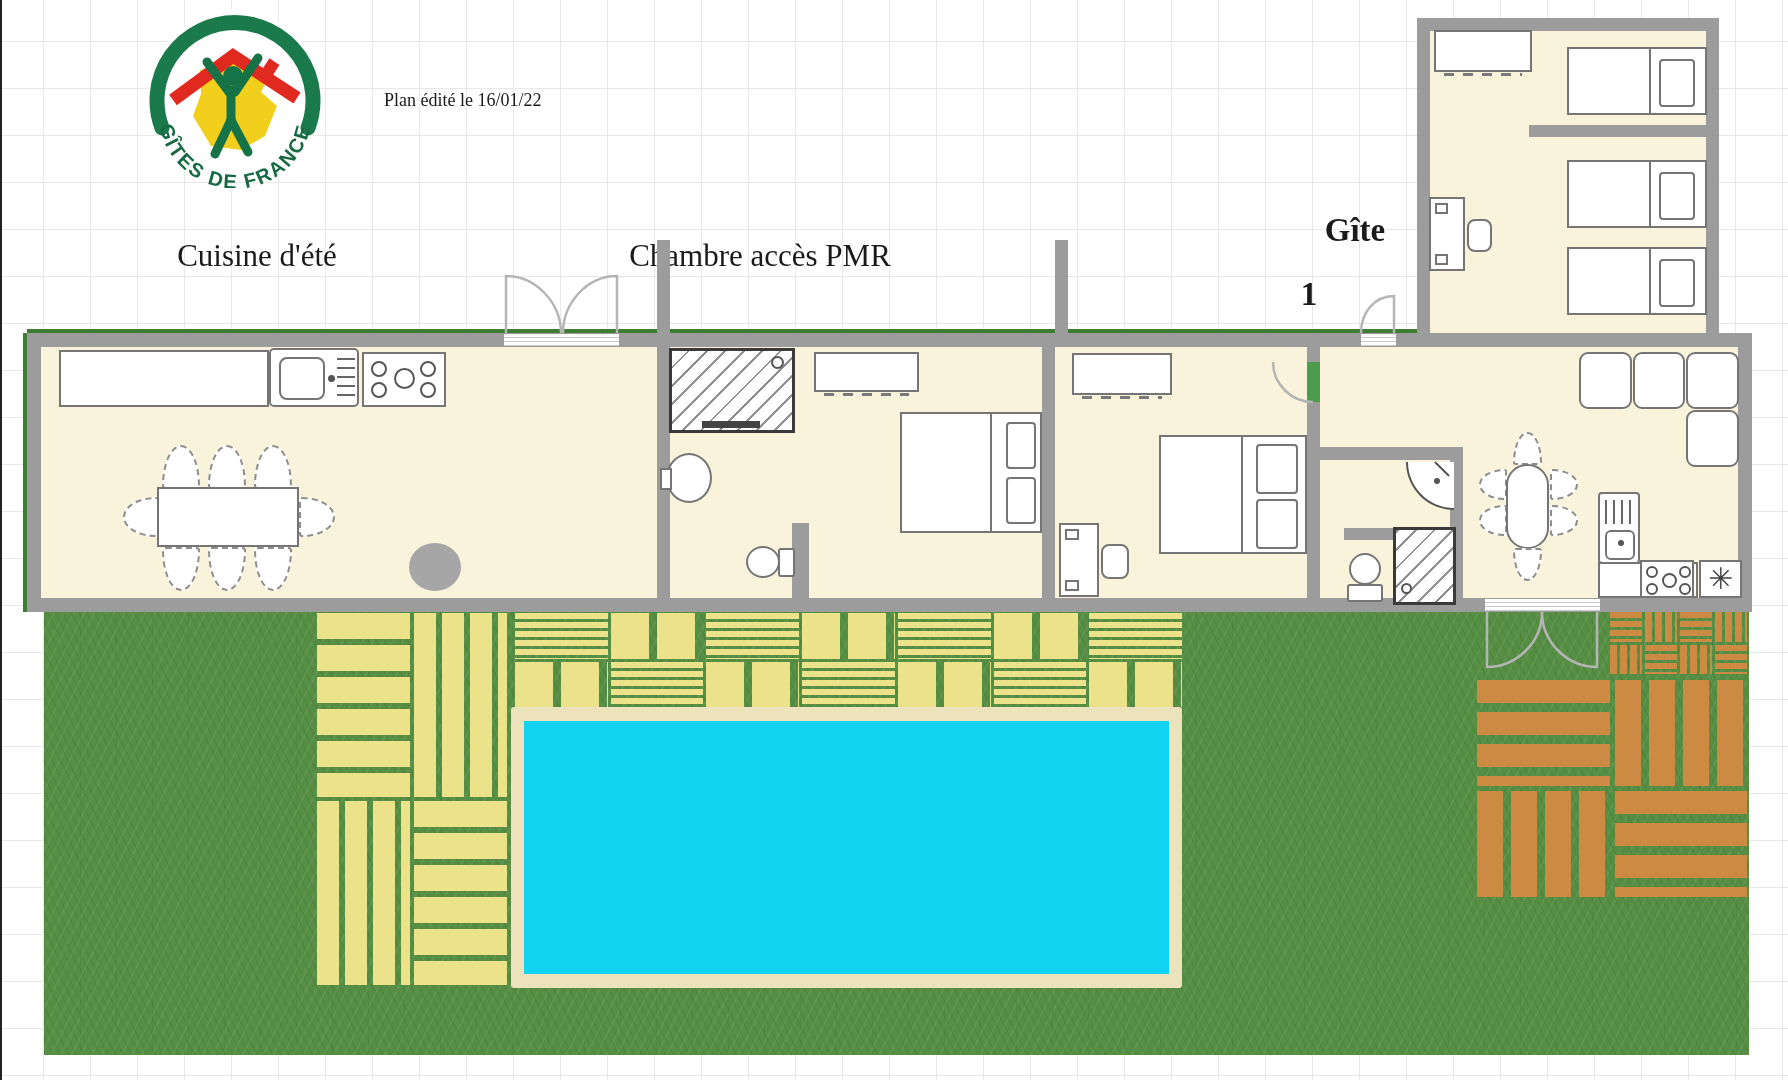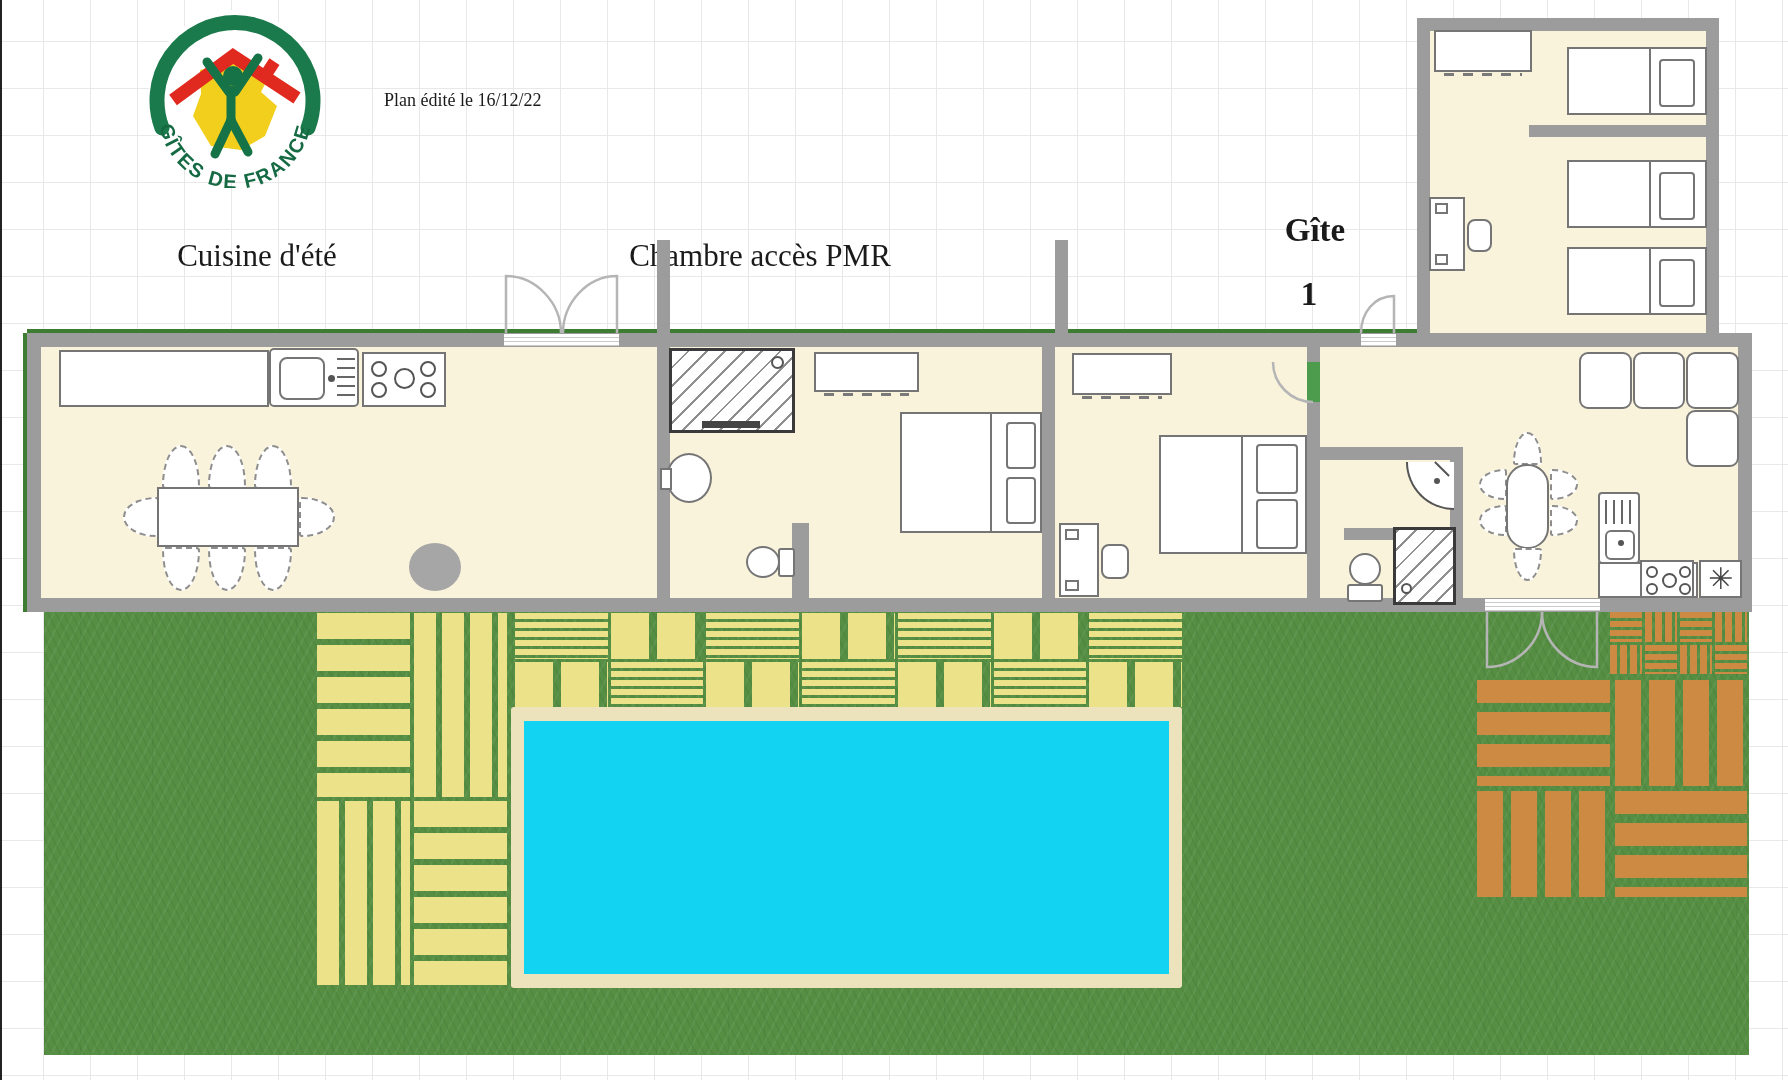--- a/index.html
+++ b/index.html
@@ -83,25 +83,25 @@
       <line x1="90" y1="84" x2="113" y2="50"></line>
       <line x1="86" y1="112" x2="70" y2="146"></line>
       <line x1="86" y1="112" x2="103" y2="144"></line>
     </g>
     <path id="logoTextPath" d="M 14 116 A 77 77 0 0 0 166 116" fill="none"></path>
     <text font-family="Liberation Sans, sans-serif" font-size="20" font-weight="bold" fill="#156a43" letter-spacing="2">
       <textPath href="#logoTextPath" startOffset="50%" text-anchor="middle">GÎTES DE FRANCE</textPath>
     </text>
   </svg>
 
-  <div class="abs subtitle" style="left:382px;top:90px;">Plan édité le 16/12/22</div>
+  <div class="abs subtitle" style="left:382px;top:90px;">Plan édité le 16/01/22</div>
 
   <div class="abs roomlabel" style="left:120px;top:238px;width:270px;">Cuisine d'été</div>
   <div class="abs roomlabel" style="left:598px;top:238px;width:320px;">Chambre accès PMR</div>
-  <div class="abs gitelabel" style="left:1248px;top:212px;width:130px;">Gîte</div>
+  <div class="abs gitelabel" style="left:1288px;top:212px;width:130px;">Gîte</div>
   <div class="abs gitelabel" style="left:1242px;top:276px;width:130px;">1</div>
 
   <div class="abs grass" style="left:42px;top:612px;width:1705px;height:443px;"></div>
 
   <div class="abs deck" style="left:315px;top:613px;width:190px;height:372px;grid-template:1fr 1fr / 1fr 1fr;gap:4px;">
     <i class="y-h"></i>
       <i class="y-v"></i>
       <i class="y-v"></i>
       <i class="y-h"></i>
   </div>

